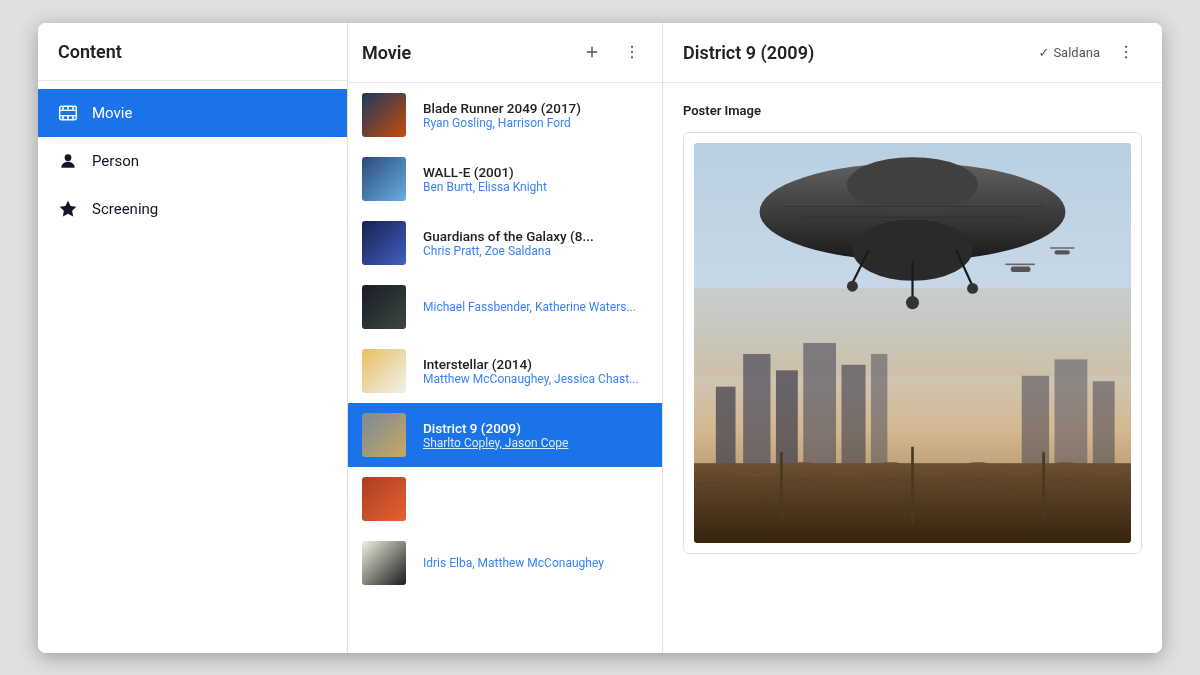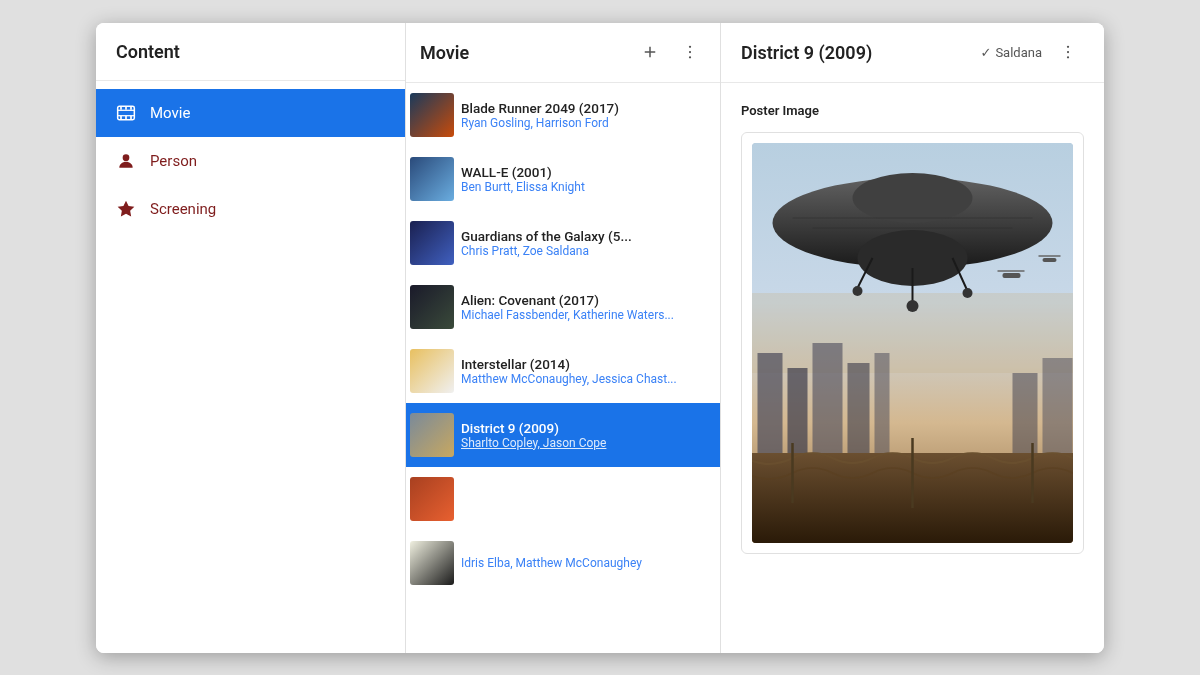--- a/index.html
+++ b/index.html
@@ -7,21 +7,21 @@
       font-family: -apple-system, BlinkMacSystemFont, 'Segoe UI', Roboto, sans-serif;
       background: #e0e0e0;
       display: flex;
       justify-content: center;
       align-items: center;
       width: 1200px;
       height: 675px;
       overflow: hidden;
     }
     .app-window {
-      width: 1008px;
+      width: 1124px;
       height: 630px;
       background: #fff;
       border-radius: 8px;
       box-shadow: 0 4px 20px rgba(0,0,0,0.3);
       display: flex;
       overflow: hidden;
       justify-content: space-between;
     }
     
     .sidebar {
@@ -45,21 +45,21 @@
       padding-top: 8px;
     }
     .sidebar-item {
       display: flex;
       align-items: center;
       padding: 14px 20px;
       cursor: pointer;
       border-radius: 0;
       gap: 14px;
       font-size: 15px;
-      color: #7f1d1d;
+      color: #0f172a;
     }
     .sidebar-item.active {
       background: #1a73e8;
       color: #fff;
     }
     .sidebar-icon {
       width: 20px;
       height: 20px;
       display: flex;
       align-items: center;
@@ -102,23 +102,23 @@
       border-radius: 50%;
       color: #555;
     }
     .movie-list {
       overflow-y: auto;
       flex: 1;
     }
     .movie-item {
       display: flex;
       align-items: center;
-      padding: 10px 4px;
+      padding: 10px 14px;
       cursor: pointer;
-      gap: 7px;
+      gap: 17px;
       position: relative;
     }
     .movie-item.active {
       background: #1a73e8;
     }
     .movie-item.active .movie-title { color: #fff; }
     .movie-item.active .movie-cast { color: rgba(255,255,255,0.85); text-decoration: underline; }
     .movie-thumb {
       width: 44px;
       height: 44px;
@@ -307,30 +307,29 @@
         <div class="movie-info">
           <div class="movie-title">WALL-E (2001)</div>
           <div class="movie-cast">Ben Burtt, Elissa Knight</div>
         </div>
 
       </div>
 
       <div class="movie-item">
         <div class="movie-thumb thumb-guardians"></div>
         <div class="movie-info">
-          <div class="movie-title">Guardians of the Galaxy (5...</div>
+          <div class="movie-title">Guardians of the Galaxy (8...</div>
           <div class="movie-cast">Chris Pratt, Zoe Saldana</div>
         </div>
 
       </div>
 
       <div class="movie-item">
         <div class="movie-thumb thumb-alien-cov"></div>
         <div class="movie-info">
-          <div class="movie-title">Alien: Covenant (2017)</div>
           <div class="movie-cast">Michael Fassbender, Katherine Waters...</div>
         </div>
 
       </div>
 
       <div class="movie-item">
         <div class="movie-thumb thumb-interstellar"></div>
         <div class="movie-info">
           <div class="movie-title">Interstellar (2014)</div>
           <div class="movie-cast">Matthew McConaughey, Jessica Chast...</div>

